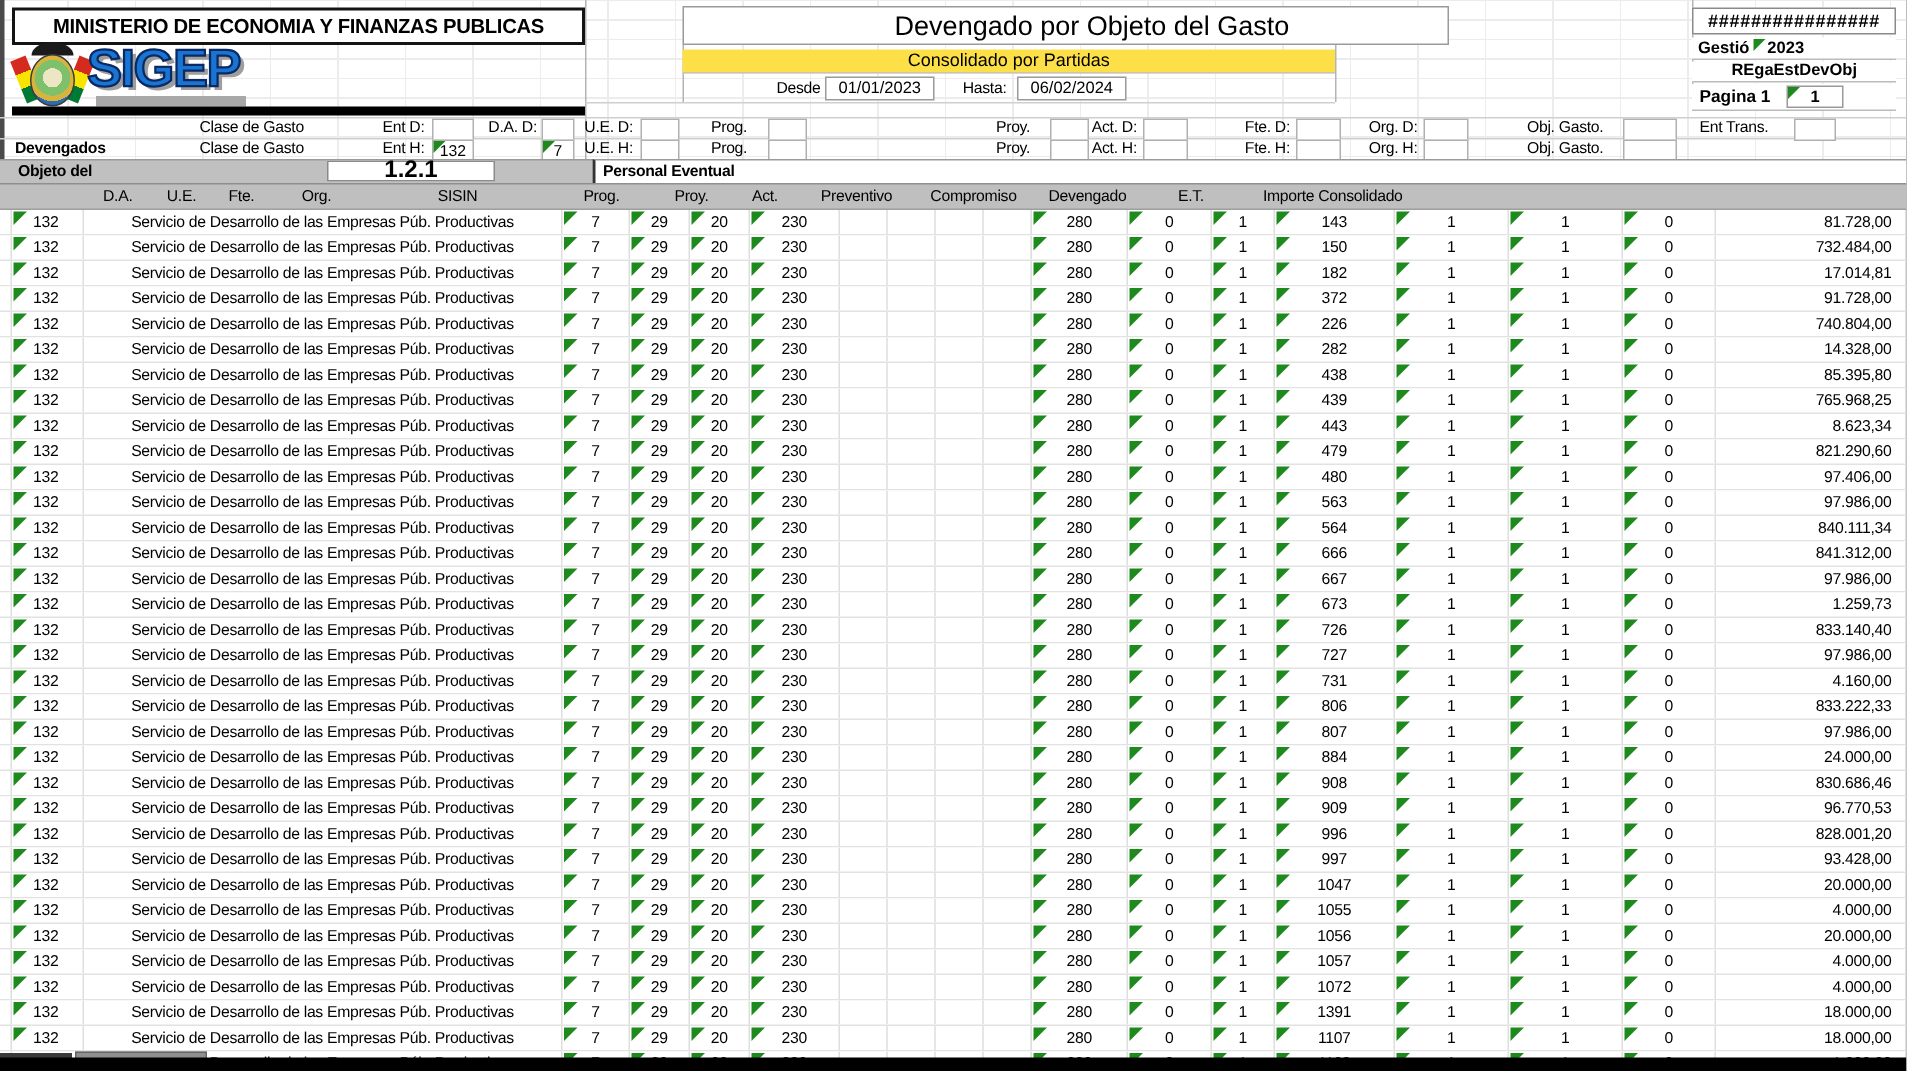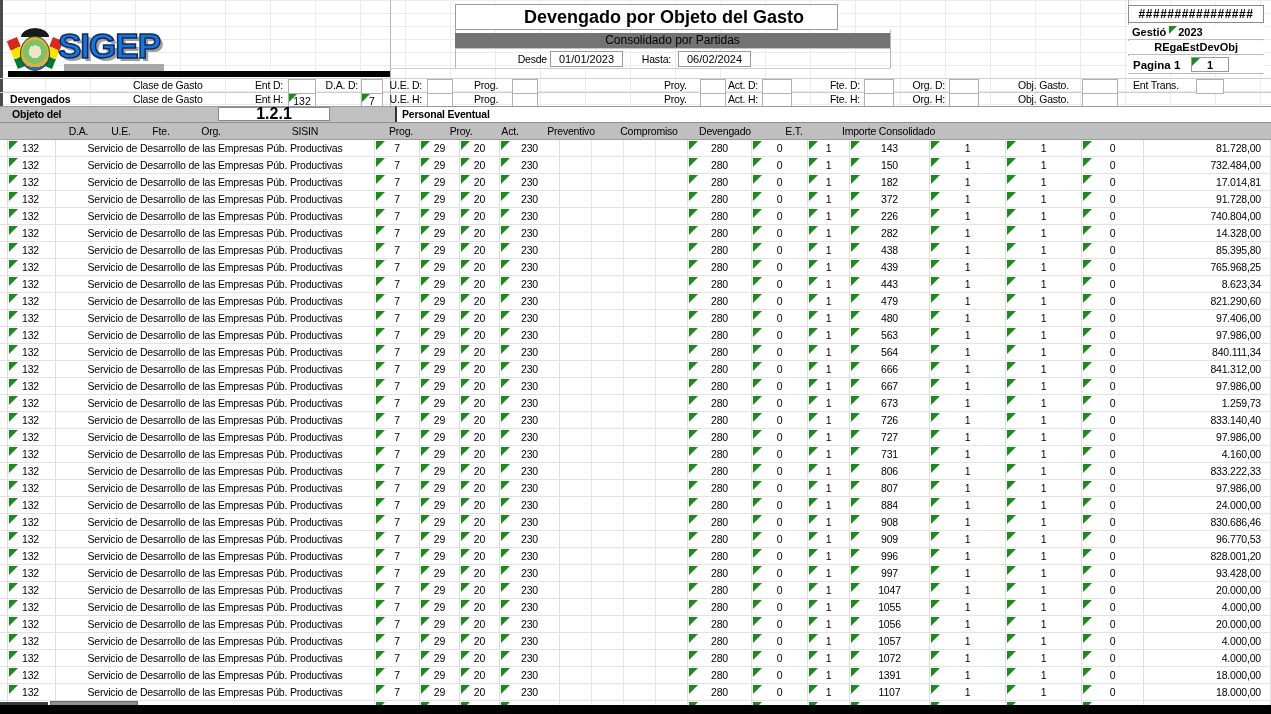--- a/index.html
+++ b/index.html
@@ -18,26 +18,26 @@
   .ledge{ position:absolute; left:0; top:0; width:3px; height:714px; background:#4a4a4a; }
   .vline{ position:absolute; width:1px; background:#b4b4b4; }
   .hline{ position:absolute; height:1px; background:#cfcfcf; }
 
   .ministry{
     position:absolute; left:8px; top:5px; width:382px; height:25px; background:#fff;
     border:2px solid #141414; font-weight:bold; font-size:13.5px; letter-spacing:-0.2px;
     display:flex; align-items:center; justify-content:center; white-space:nowrap;
   }
   .title{
-    position:absolute; left:455px; top:4px; width:383px; height:26px; background:#fff;
-    border:1px solid #9a9a9a; font-weight:bold; font-size:18px;
+    position:absolute; left:455px; top:4px; width:511px; height:26px; background:#fff;
+    border:1px solid #9a9a9a; font-weight:normal; font-size:18px;
     display:flex; align-items:center; justify-content:center;padding-left:35px;
   }
   .subtitle{
-    position:absolute; left:455px; top:33px; width:435px; height:16px; background:#737373;
+    position:absolute; left:455px; top:33px; width:435px; height:16px; background:#fde047;
     border-bottom:1px solid #c4c4c4; font-size:12px; text-align:center; line-height:15px;
   }
   .lbl{ position:absolute; font-size:10.5px; height:13px; line-height:13px; white-space:nowrap; letter-spacing:-0.2px; }
   .lbl.r{ text-align:right; }
   .lbl.b{ font-weight:bold; }
   .vcell{
     position:absolute; height:15px; background:#fff; border:1px solid #b0b0b0;
     font-size:10.5px; display:flex; align-items:center; justify-content:center;
   }
   .vcell .tri{ position:absolute; left:0; top:0; }
@@ -128,20 +128,21 @@
   <div class="grid"></div>
   <div class="ledge"></div>
   <div class="vline" style="left:390px;top:0;height:106px"></div>
   <div class="vline" style="left:1128px;top:0;height:74px"></div>
   <div class="vline" style="left:455px;top:30px;height:38px"></div>
   <div class="vline" style="left:890px;top:30px;height:38px"></div>
   <div class="hline" style="left:0;top:78px;width:1271px"></div>
   <div class="hline" style="left:0;top:92px;width:1271px"></div>
   <div class="hline" style="left:390px;top:68px;width:500px"></div>
 
+  <div class="ministry">MINISTERIO DE ECONOMIA Y FINANZAS PUBLICAS</div>
   <div class="arms">
     <span class="flag l"></span>
     <span class="flag r"></span>
     <span class="bird"></span>
     <span class="shield"></span>
   </div>
   <div class="sigep">SIGEP</div>
   <div class="sigep-bar"></div>
   <div class="logo-underline"></div>
 

